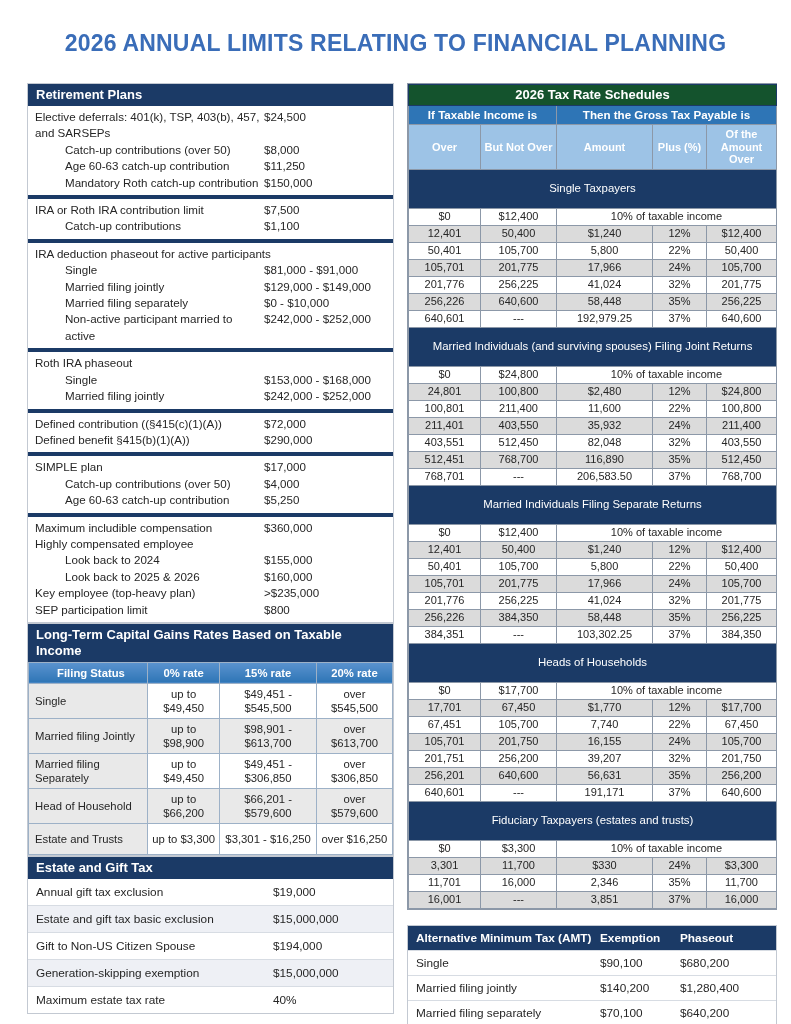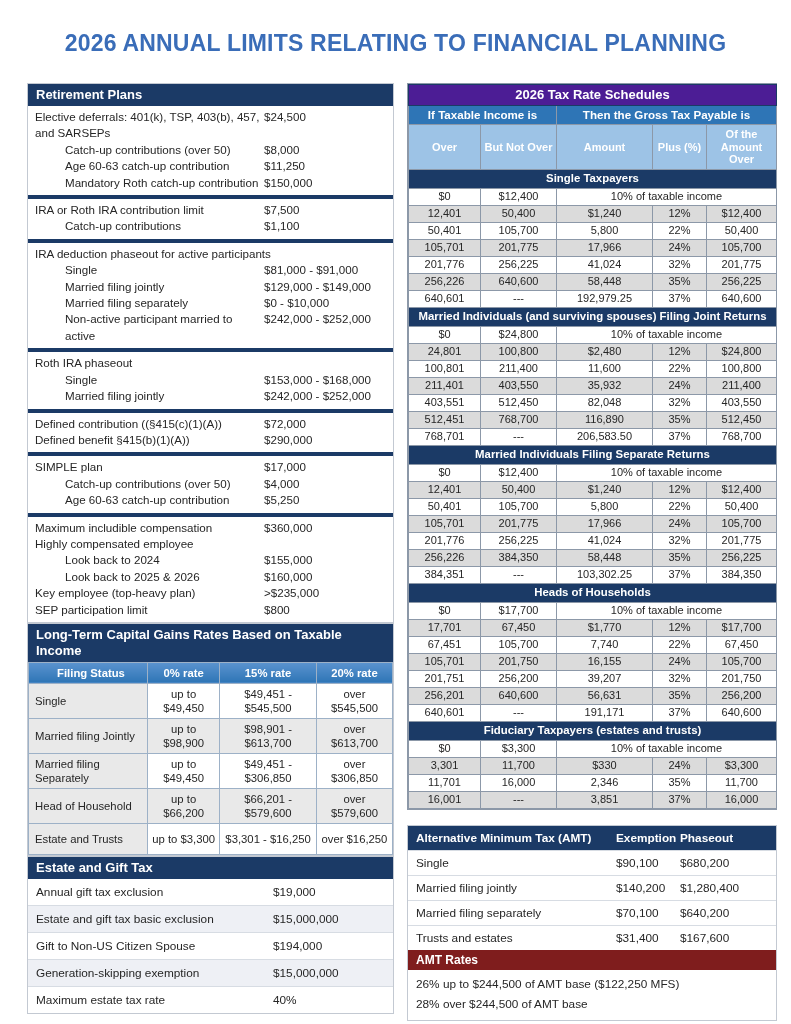--- a/index.html
+++ b/index.html
@@ -41,30 +41,30 @@
   .ltcg-table tr td{height:24px;}
   
   .eg-row{display:flex;align-items:center;font-size:11.8px;padding:6px 8px;border-top:1px solid #d7dce3;}
   .eg-row:first-child{border-top:none;}
   .eg-row.alt{background:#eef0f5;}
   .eg-label{flex:1;}
   .eg-value{width:112px;flex:none;}
   
   .tax-table{table-layout:fixed;}
   .tax-table td{border:1px solid #8c98a8;font-size:11px;text-align:center;padding:1px 2px;line-height:13.4px;height:14px;}
-  .tax-table .ttl{background:#4c1d95;color:#fff;font-weight:bold;font-size:13px;padding:3px;border-color:#1b3a66;}
+  .tax-table .ttl{background:#14532d;color:#fff;font-weight:bold;font-size:13px;padding:3px;border-color:#1b3a66;}
   .tax-table .grp{background:#2e75b6;color:#fff;font-weight:bold;font-size:11.6px;padding:2px;}
   .tax-table .colh{background:#9dc3e6;color:#fff;font-weight:bold;font-size:11px;padding:3px 1px;line-height:12.5px;}
-  .tax-table .secbar{background:#1b3a66;color:#fff;font-weight:bold;font-size:11.4px;padding:2px;}
+  .tax-table .secbar{background:#1b3a66;color:#fff;font-weight:normal;font-size:11.4px;padding:12px;}
   .tax-table tr.alt td{background:#dbdbdb;}
   
   .amt-row{display:flex;font-size:11.8px;padding:5px 8px;border-top:1px solid #d7dce3;}
   .amt-row.hdr{background:#1b3a66;color:#fff;font-weight:bold;border-top:none;padding:5px 8px;}
   .amt-c1{flex:1;}
-  .amt-c2{width:64px;flex:none;}
+  .amt-c2{width:80px;flex:none;}
   .amt-c3{width:88px;flex:none;}
   .amt-rates-bar{background:#7f1d1d;color:#fff;font-weight:bold;font-size:12px;padding:3px 8px;}
   .amt-rate-line{font-size:11.8px;padding:2px 8px;line-height:16px;}
   .amt-rates-body{padding:4px 0 6px 0;}
 </style>
 </head>
 <body>
 
 <div class="page-title">2026 ANNUAL LIMITS RELATING TO FINANCIAL PLANNING</div>
 

